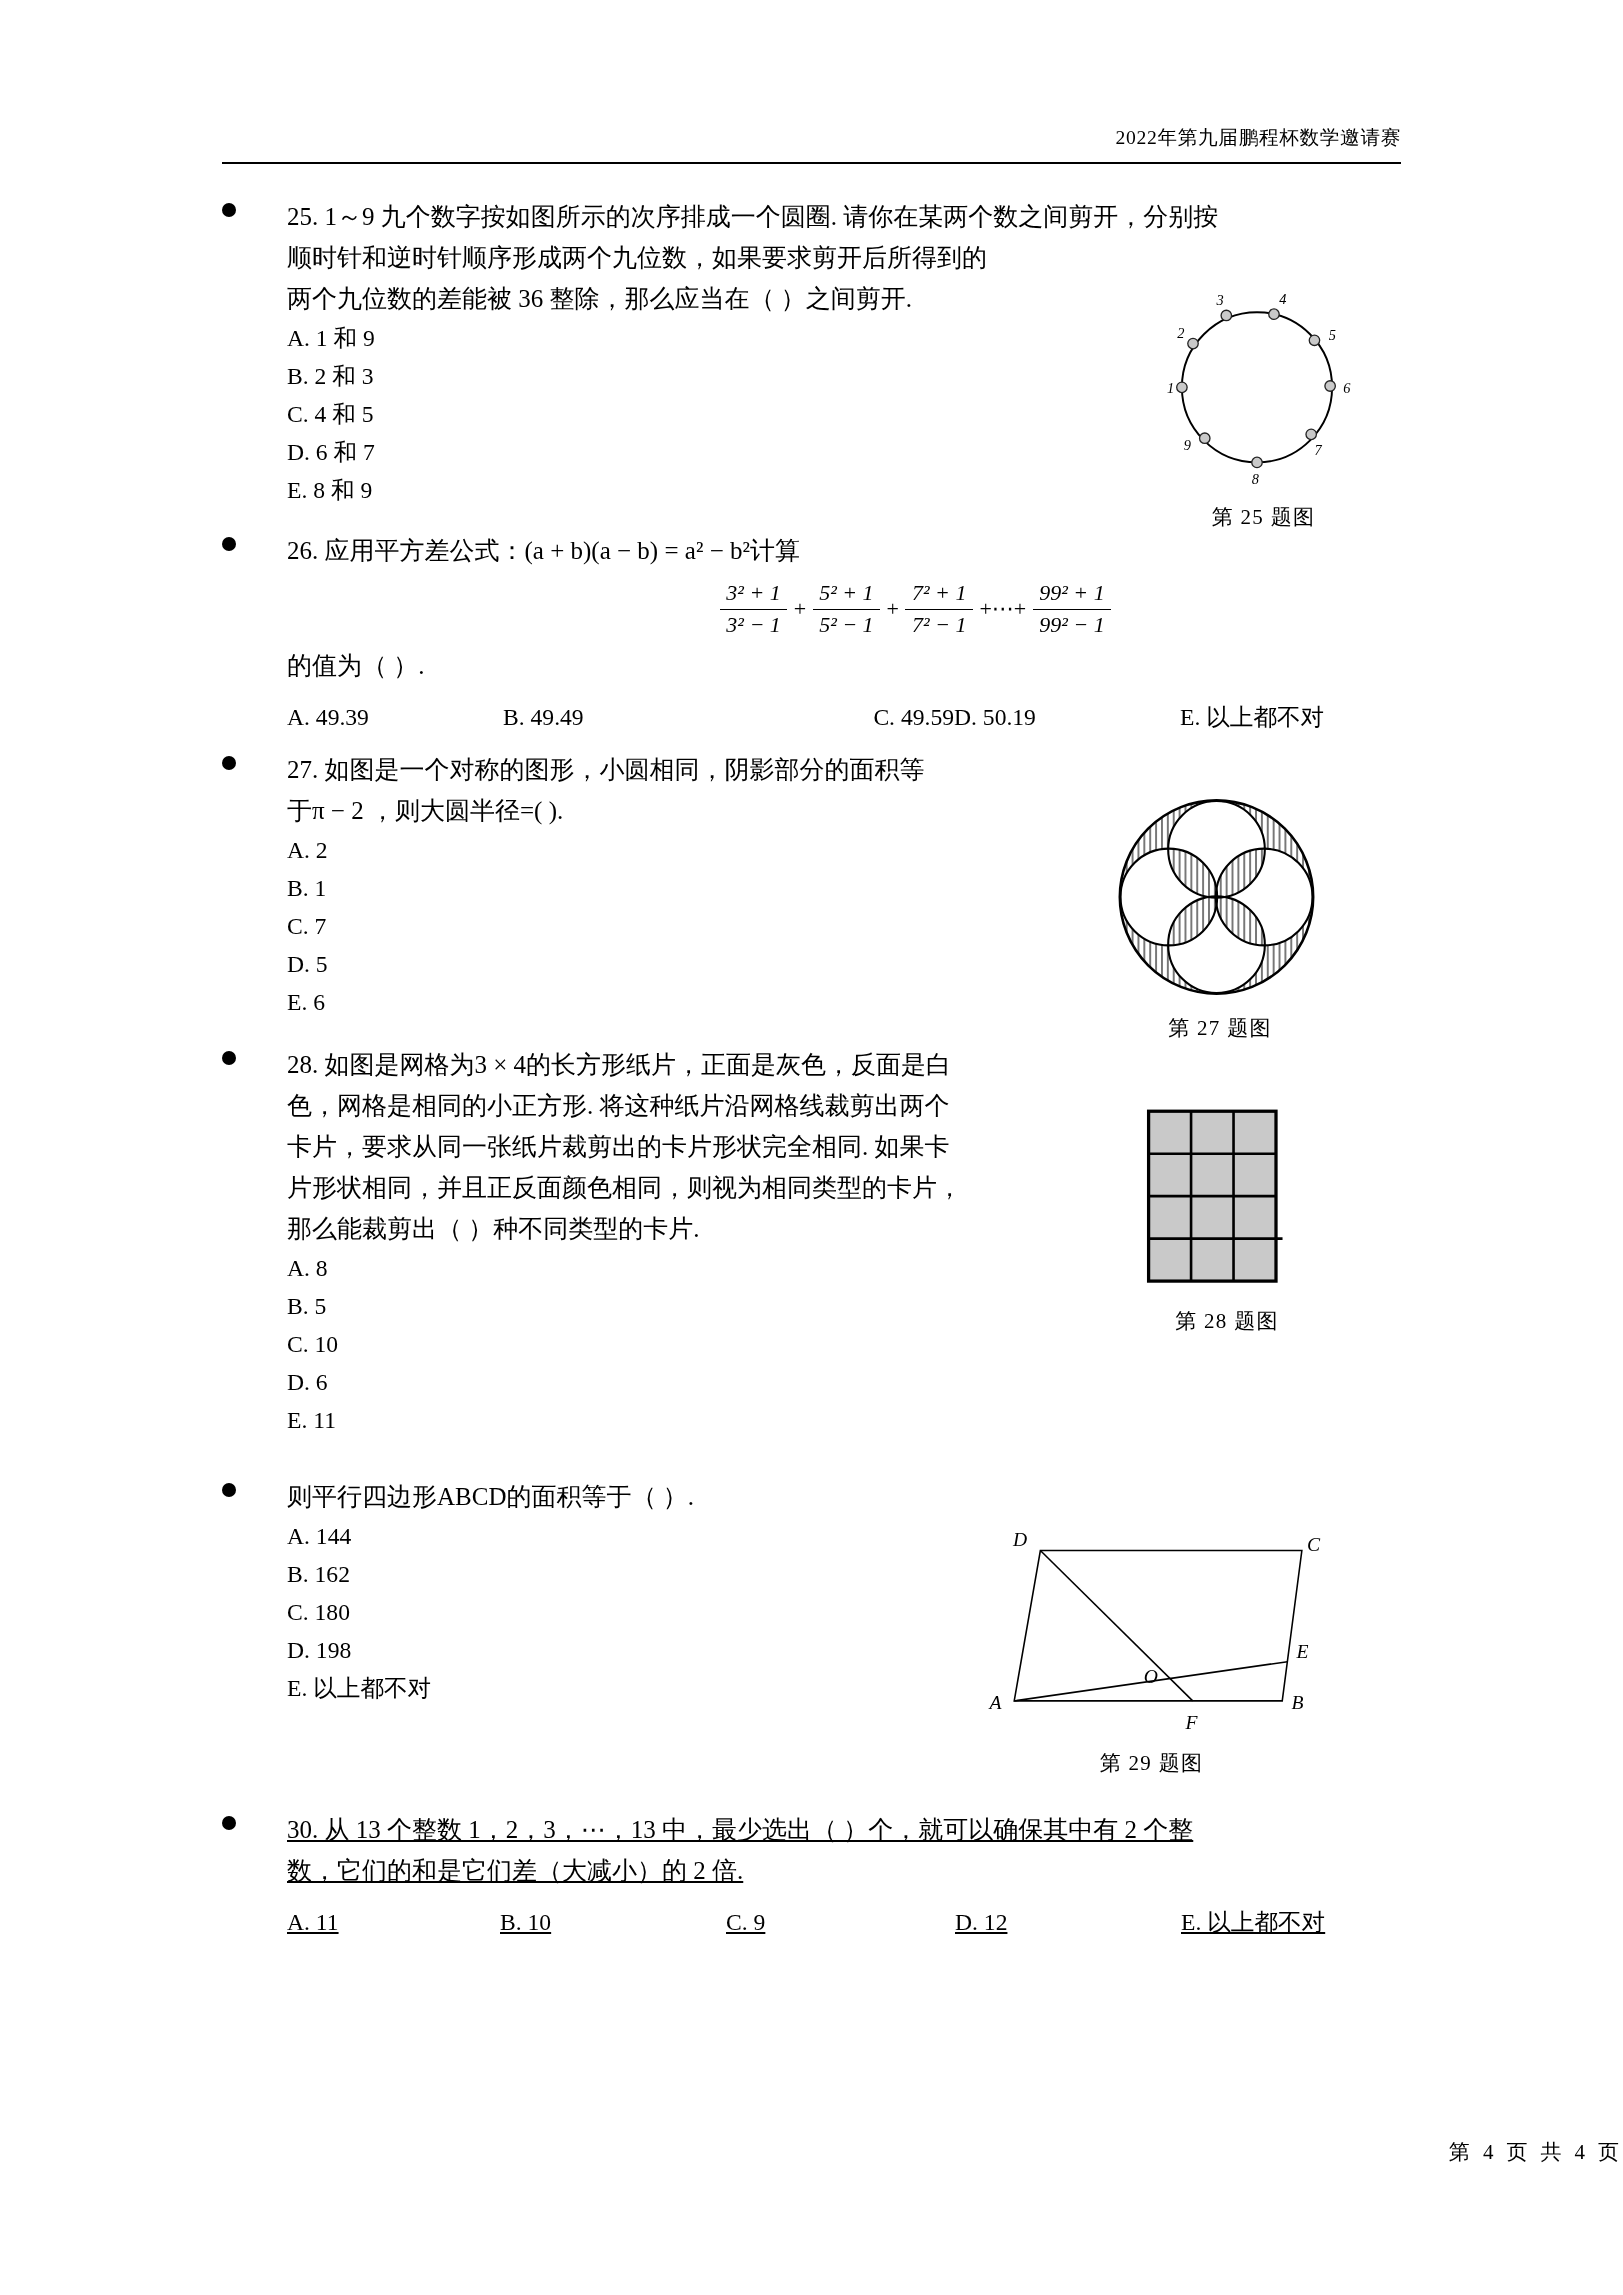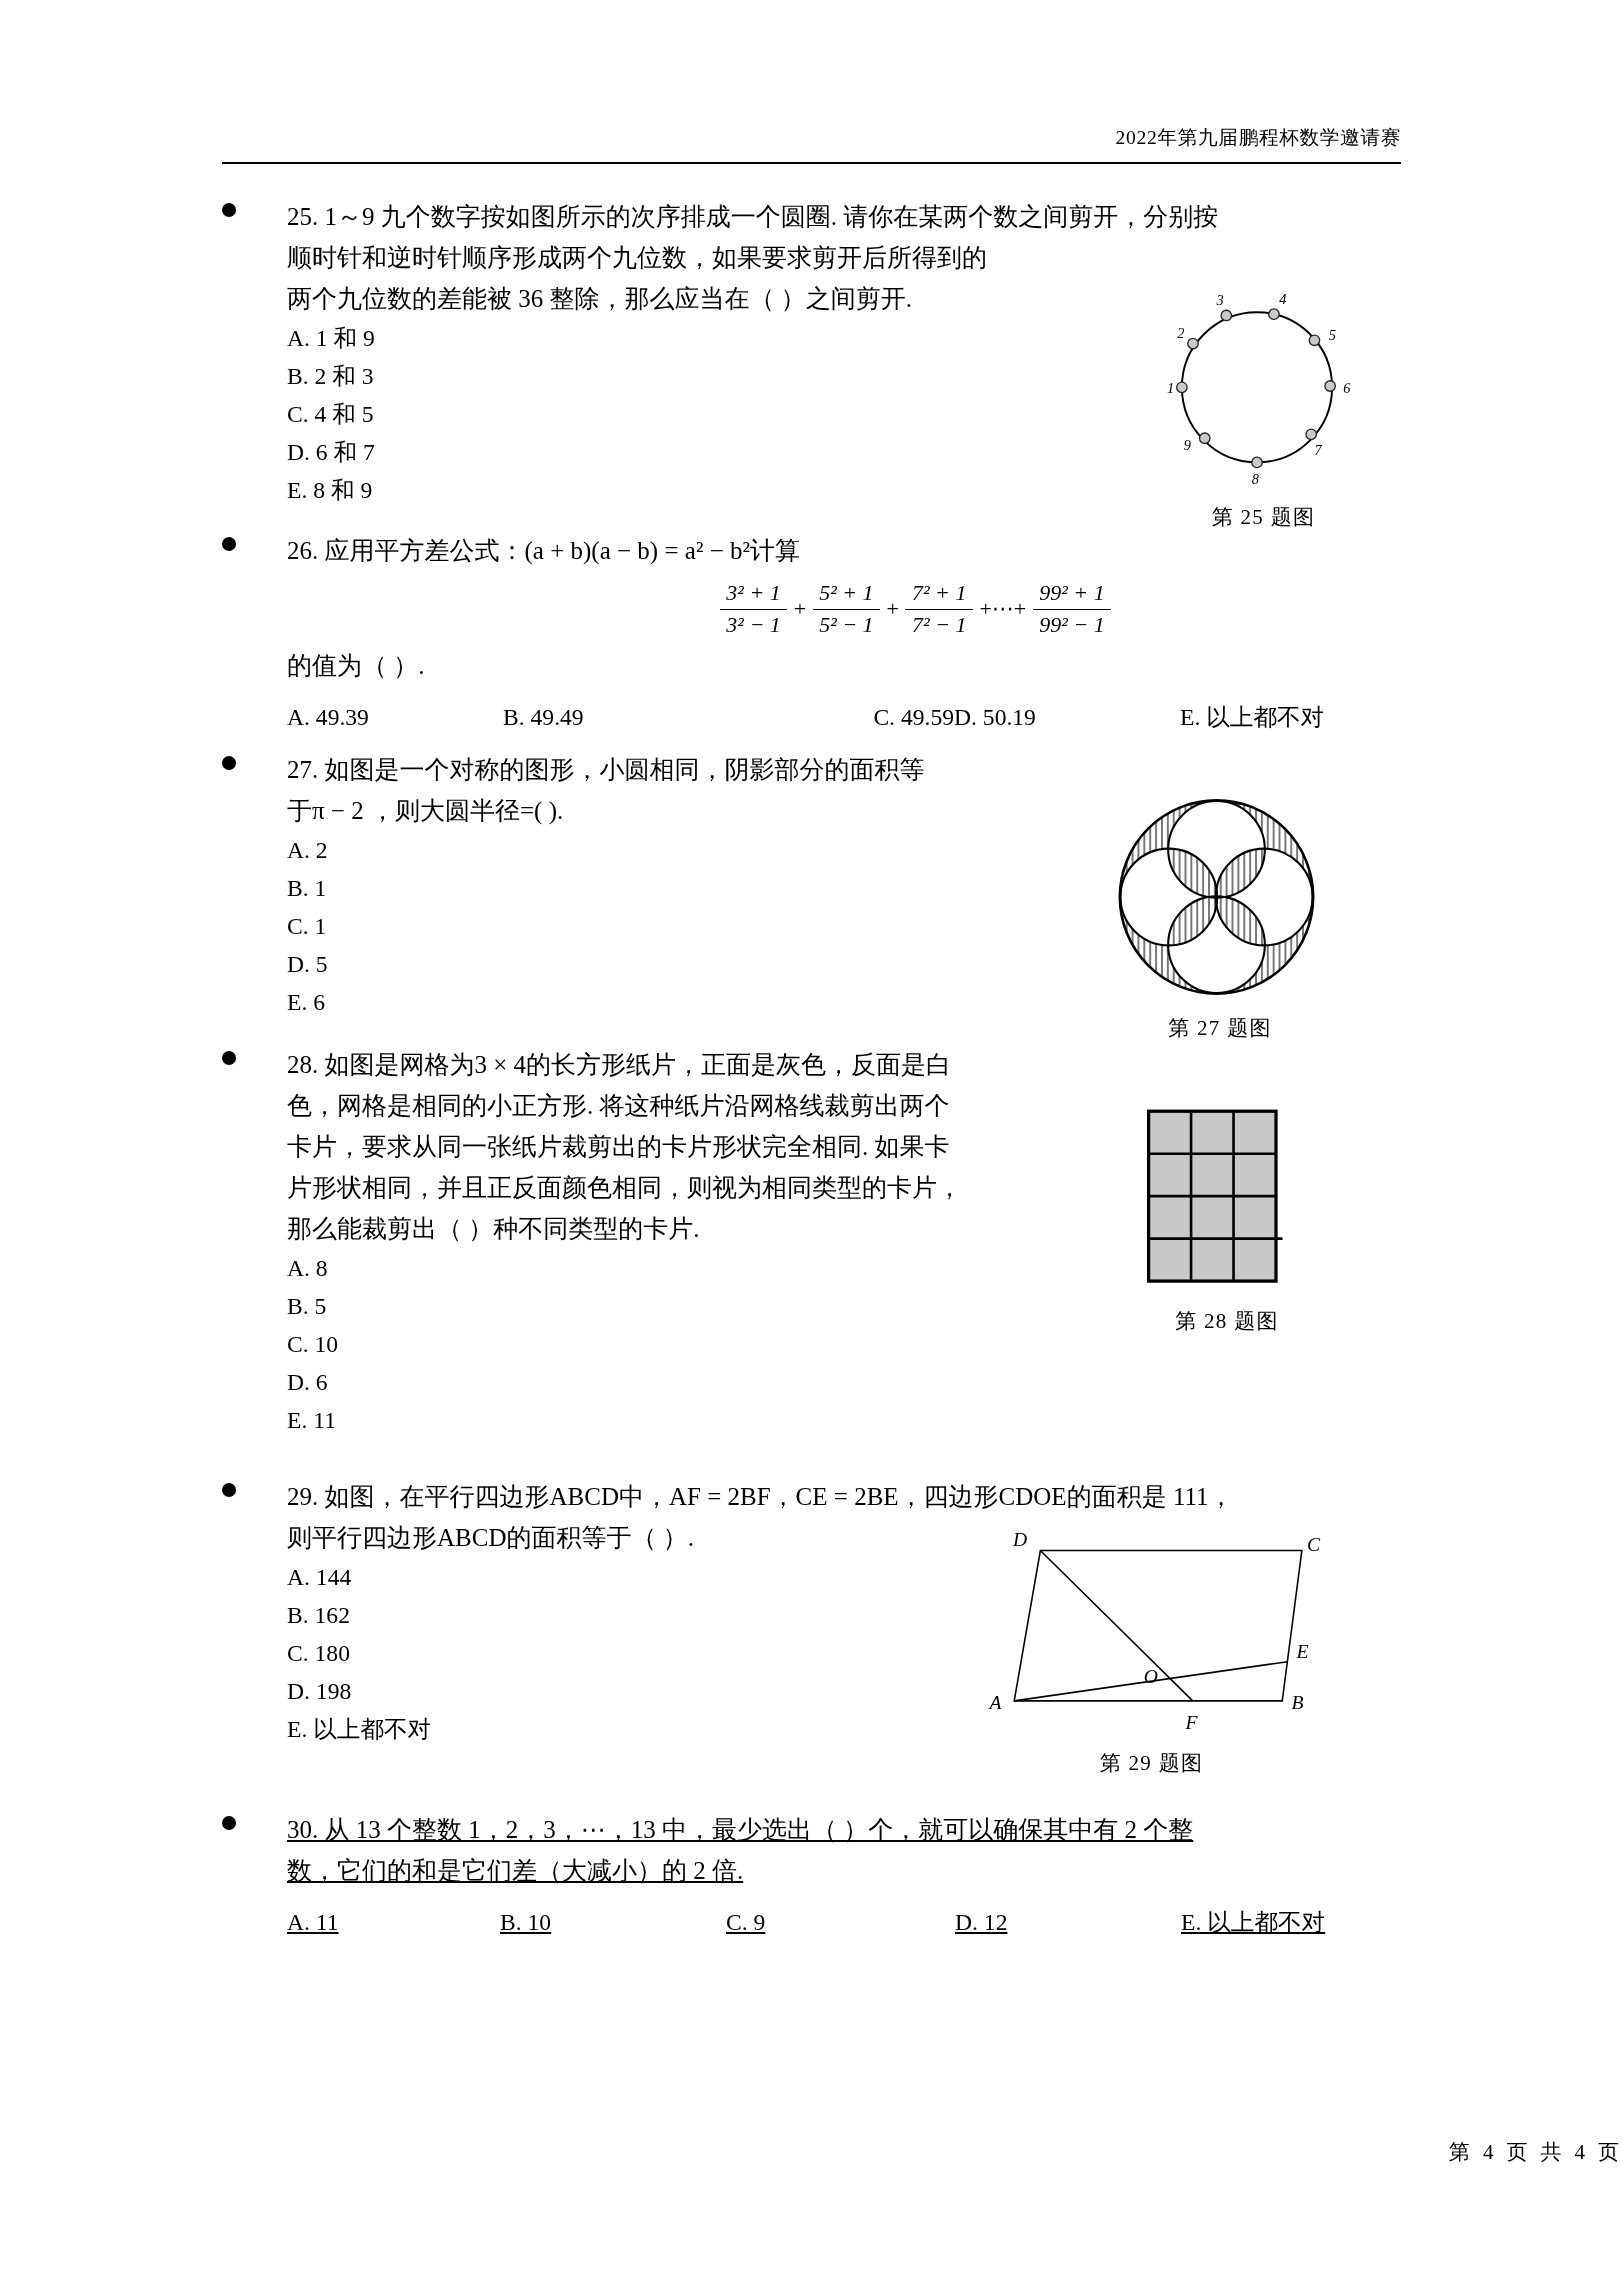--- a/index.html
+++ b/index.html
@@ -224,21 +224,21 @@
     </div>
   </div>
 
   <div class="q" style="position:absolute; left:222px; top:749px; width:851px;">
     <span class="bullet"></span>
     <div class="qbody">
       <div class="qline">27.  如图是一个对称的图形，小圆相同，阴影部分的面积等</div>
       <div class="qline">于π − 2 ，则大圆半径=(        ).</div>
       <div class="opt">A. 2</div>
       <div class="opt">B. 1</div>
-      <div class="opt">C. 1</div>
+      <div class="opt">C. 7</div>
       <div class="opt">D. 5</div>
       <div class="opt">E. 6</div>
     </div>
   </div>
 
   <div class="figure" style="left:1112px; top:789px; width:216px;">
     <svg width="209" height="216" viewBox="0 0 320 330">
       <defs>
         <pattern id="hatch" width="9" height="9" patternUnits="userSpaceOnUse">
           <path d="M4.5,0 L4.5,9" stroke="#000" stroke-width="1.6"></path>
@@ -325,21 +325,20 @@
         <line x1="10" y1="138" x2="205" y2="138"></line>
         <line x1="10" y1="203" x2="215" y2="203"></line>
       </g>
     </svg>
     <div class="figcaption" style="margin-top:2.6px; width:170px;">第 28 题图</div>
   </div>
 
   <div class="q" style="position:absolute; left:222px; top:1476px; width:1243px;">
     <span class="bullet"></span>
     <div class="qbody">
-      <div class="qline">29.  如图，在平行四边形ABCD中，AF = 2BF，CE = 2BE，四边形CDOE的面积是 111，</div>
       <div class="qline">则平行四边形ABCD的面积等于（        ）.</div>
       <div class="opt">A. 144</div>
       <div class="opt">B. 162</div>
       <div class="opt">C. 180</div>
       <div class="opt">D. 198</div>
       <div class="opt">E. 以上都不对</div>
     </div>
   </div>
 
   <div class="figure" style="left:975px; top:1521px; width:366px;">

